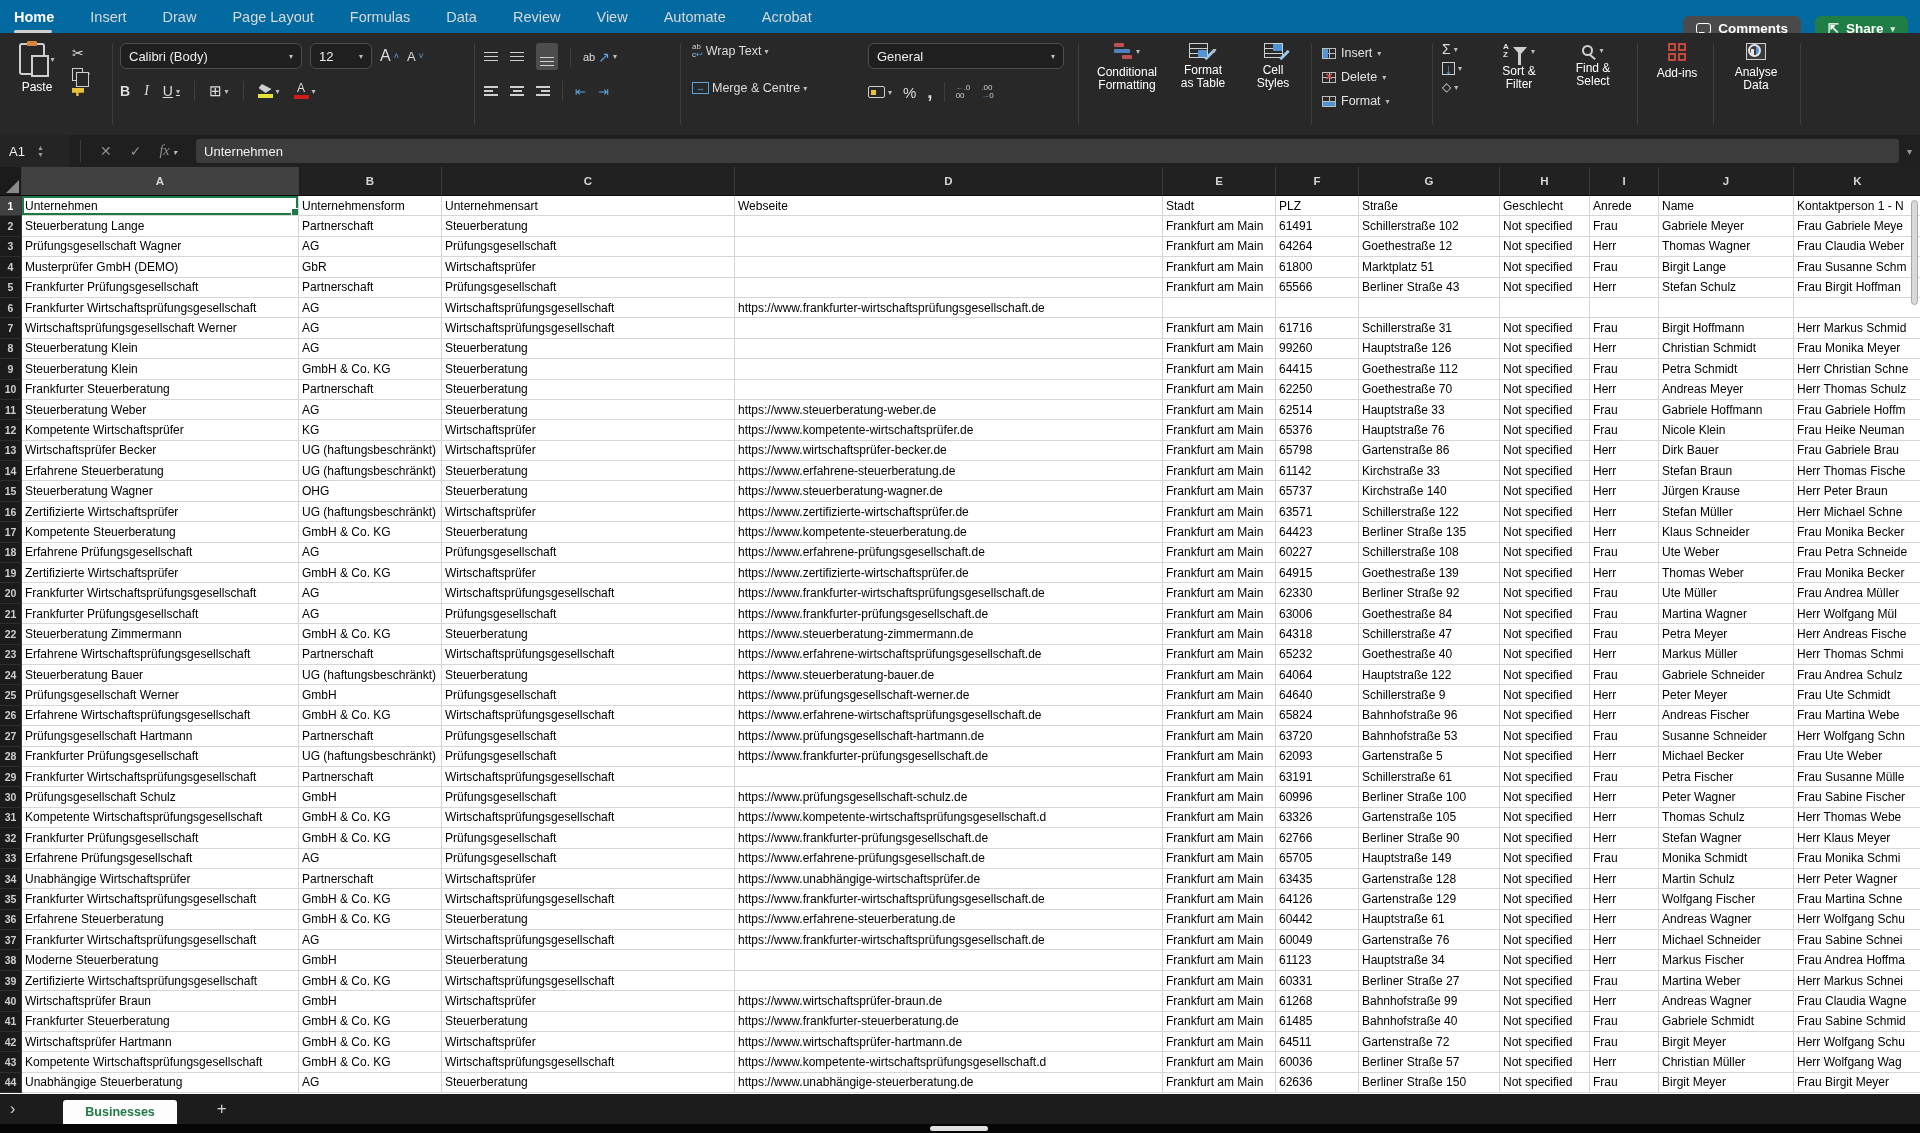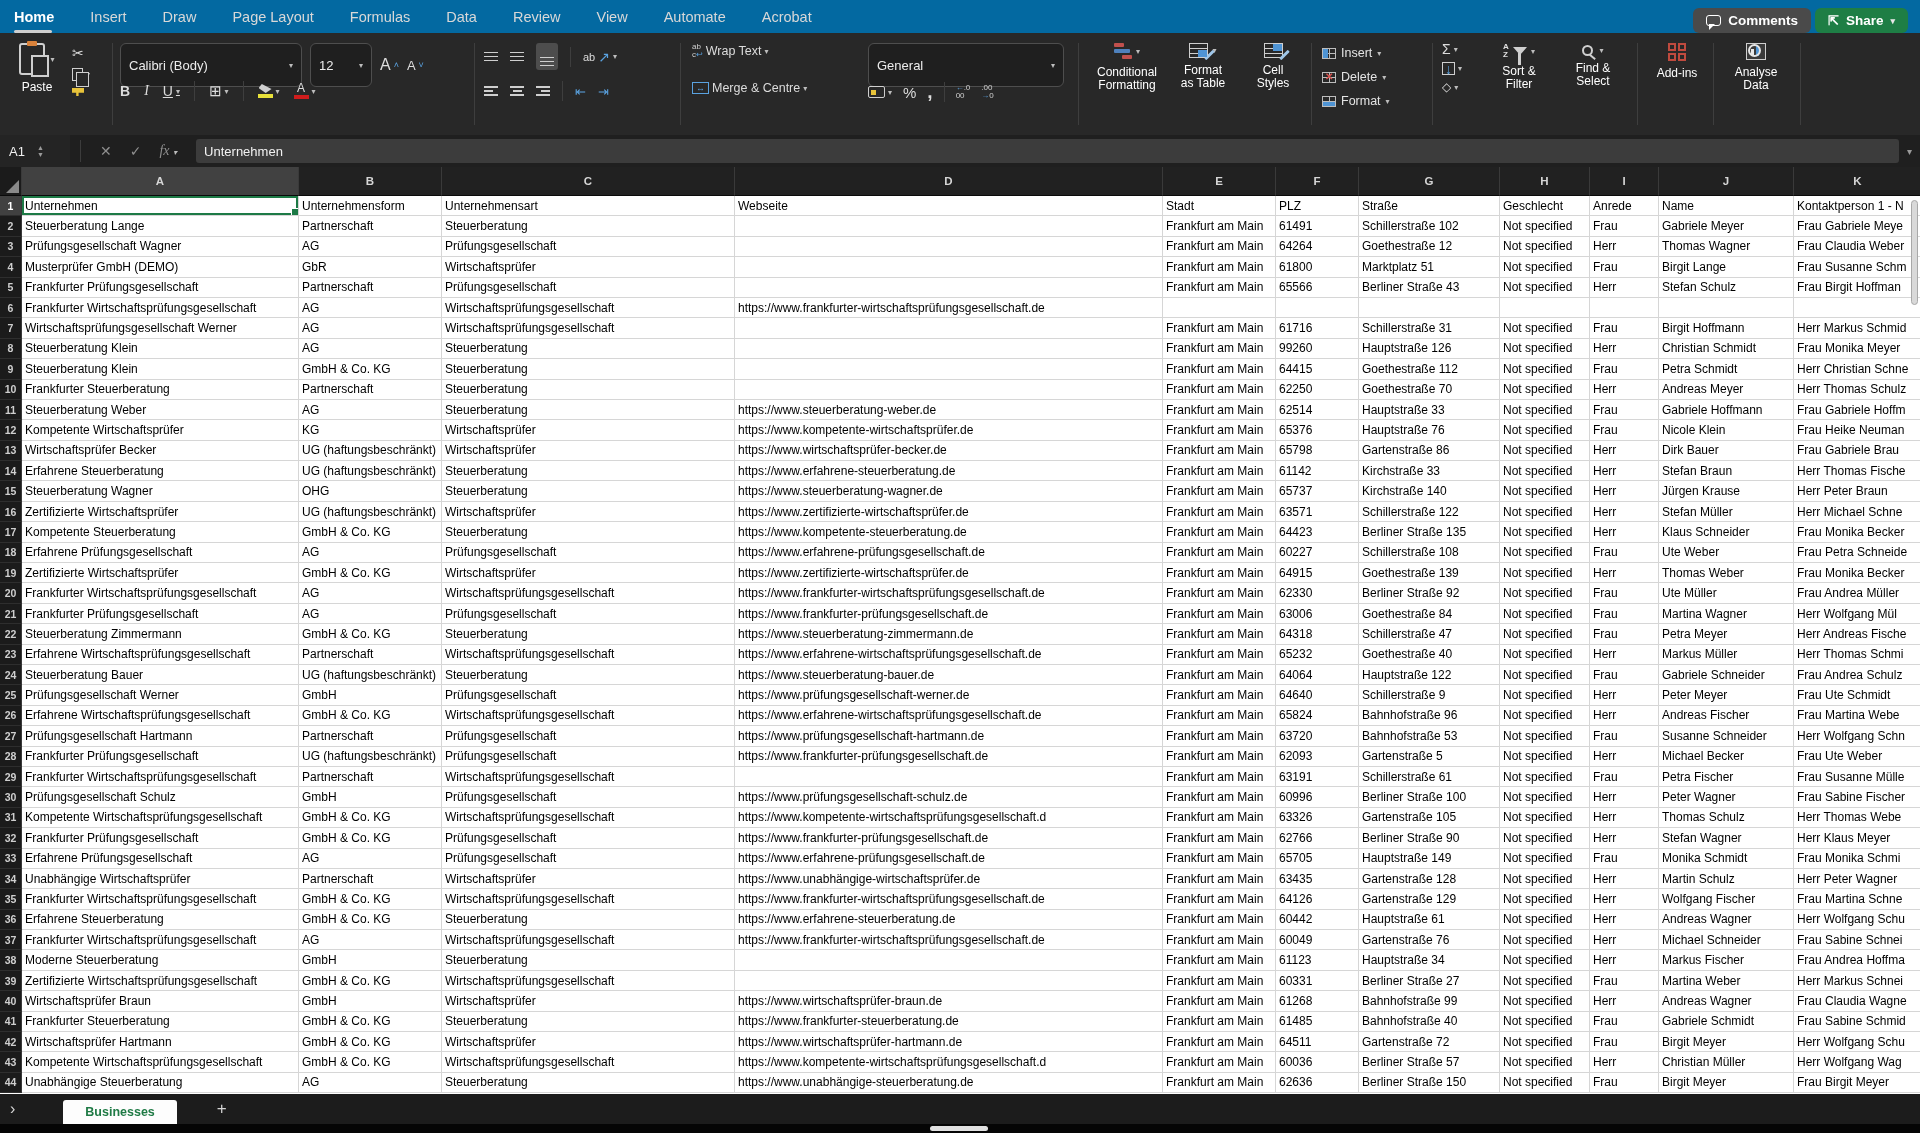--- a/index.html
+++ b/index.html
@@ -6,21 +6,21 @@
   html,body { width:1920px; height:1133px; overflow:hidden; background:#1a1a1a;
     font-family:"Liberation Sans", sans-serif; }
 
   
   #tabstrip { position:absolute; top:0; left:0; width:1920px; height:33px; background:#0369a1; }
   #tabs { display:flex; align-items:center; height:33px; padding-left:14px; gap:36px; }
   .rtab { color:#d8d8d8; font-size:14.5px; position:relative; cursor:default; white-space:nowrap; }
   .rtab.active { color:#ffffff; font-weight:700; }
   .rtab.active::after { content:""; position:absolute; left:0; right:2px; bottom:-8px; height:3px;
     background:#cfcfcf; border-radius:2px; }
-  #topright { position:absolute; top:8px; right:12px; display:flex; gap:4px; align-items:center; }
+  #topright { position:absolute; top:16px; right:12px; display:flex; gap:14px; align-items:center; }
   .pill { height:25px; border-radius:6px; display:flex; align-items:center; gap:7px;
     padding:0 13px; font-size:13.5px; font-weight:700; color:#fff; }
   #comments-btn { background:#4a4a4a; }
   #share-btn { background:#1e7e45; }
   .bubble { width:15px; height:11px; border:1.5px solid #fff; border-radius:3px; position:relative; }
   .bubble::after { content:""; position:absolute; left:2px; bottom:-5px; border:3px solid transparent;
     border-top-color:#fff; border-left-color:#fff; }
   .share-ic { color:#fff; font-size:13px; }
   .chev { color:#e8e8e8; font-size:9px; }
 
@@ -28,21 +28,21 @@
   #ribbon { position:absolute; top:33px; left:0; width:1920px; height:102px; background:#282828;
     color:#e4e4e4; font-size:12px; }
   .gsep { position:absolute; top:10px; height:82px; width:1px; background:#3e3e3e; }
   .grp { position:absolute; top:0; height:102px; }
   .bigbtn { display:flex; flex-direction:column; align-items:center; justify-content:flex-start;
     padding-top:10px; gap:6px; height:100px; }
   .biglabel { font-size:12px; color:#ffffff; text-align:center; line-height:13px; white-space:pre-line; }
   .ddv { font-size:8px; color:#bdbdbd; }
   .row1 { position:absolute; top:10px; left:0; display:flex; align-items:center; gap:8px; }
   .row2 { position:absolute; top:48px; left:0; display:flex; align-items:center; gap:9px; }
-  .inputbox { background:#1f1f1f; border:1px solid #4e4e4e; border-radius:6px; height:44px;
+  .inputbox { background:#1f1f1f; border:1px solid #4e4e4e; border-radius:6px; height:26px;
     display:flex; align-items:center; padding:4px 8px; color:#ececec; font-size:13px; justify-content:space-between; }
   .ctl { color:#dcdcdc; font-size:14px; display:flex; align-items:center; gap:3px; cursor:default; }
   .blue { color:#5aa2e0; }
   
   .clipb { width:26px; height:32px; border:2px solid #cfcfcf; border-radius:3px; position:relative; }
   .clipb::before { content:""; position:absolute; top:-4px; left:6px; width:10px; height:5px;
     background:#d9823b; border-radius:1px; }
   .clipb::after { content:""; position:absolute; right:-6px; bottom:-4px; width:14px; height:18px;
     background:#282828; border:2px solid #cfcfcf; }
   .minicol { display:flex; flex-direction:column; gap:7px; align-items:flex-start; }

